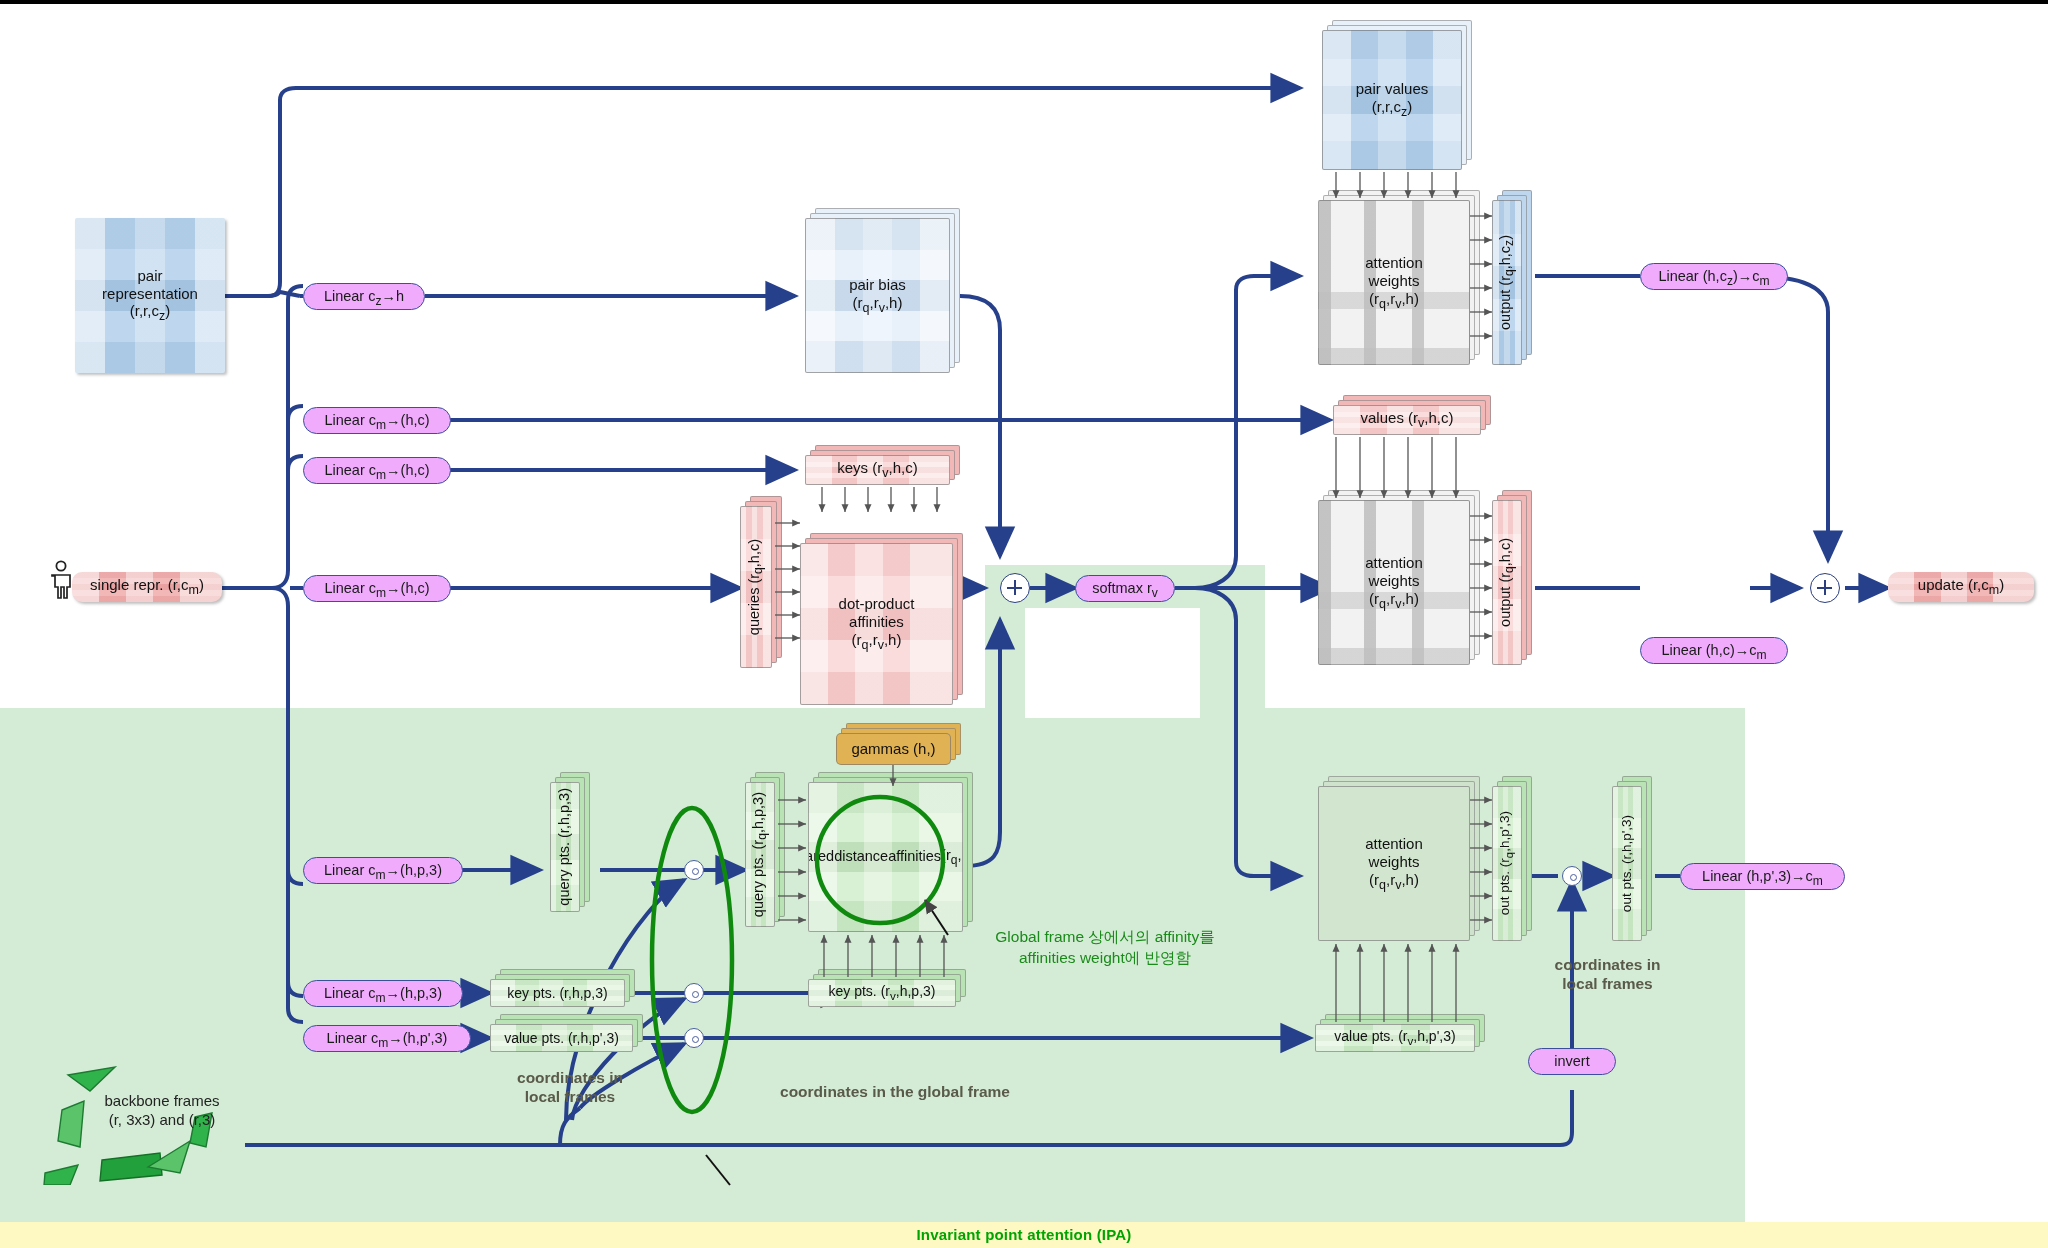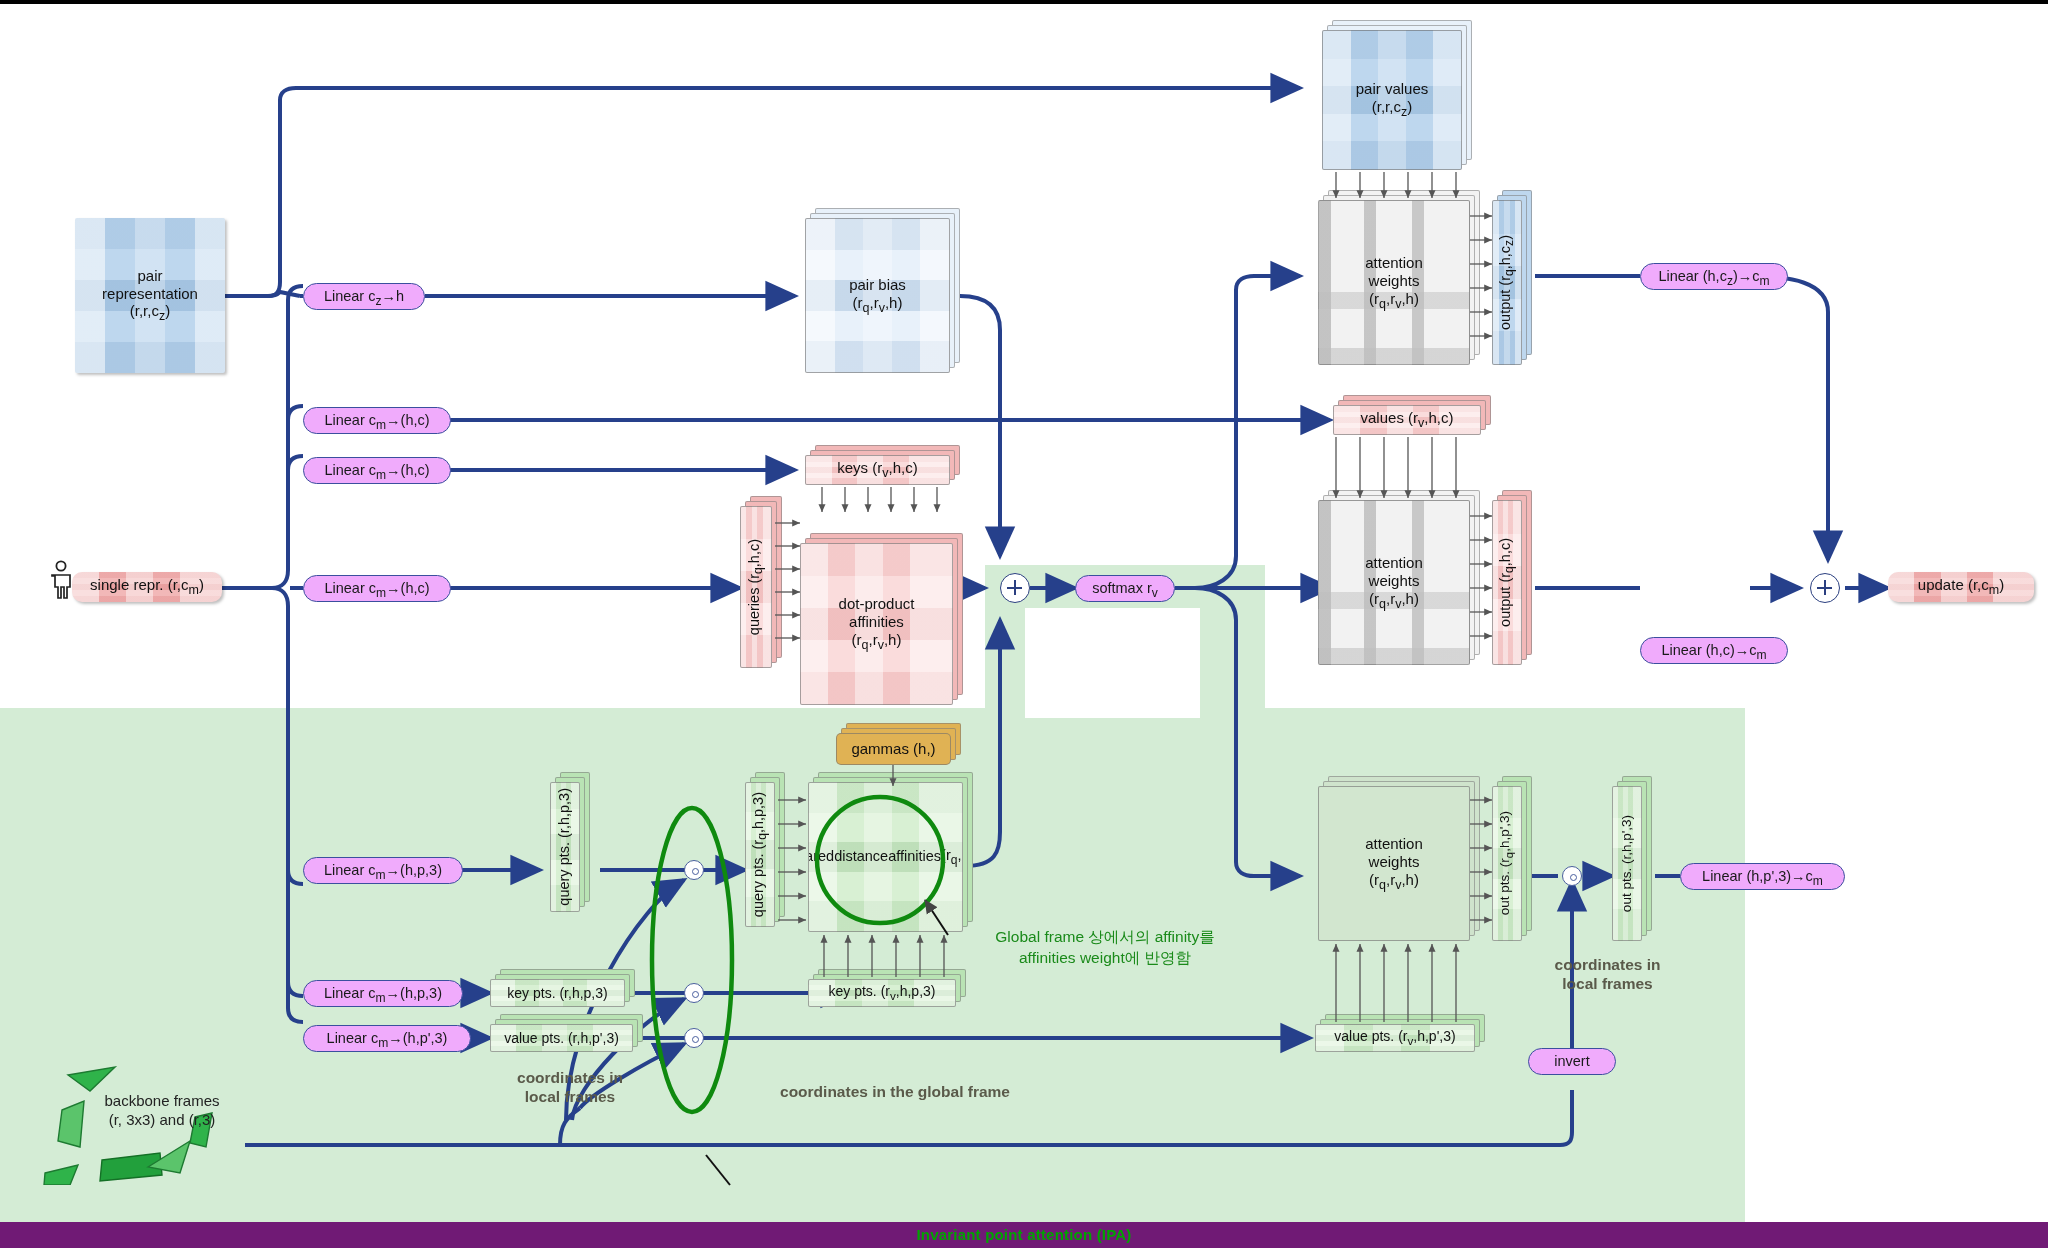--- a/index.html
+++ b/index.html
@@ -28,21 +28,21 @@
     background:#d4ecd5;
   }
   #ipa-notch {
     position:absolute; left:1025px; top:608px; width:175px; height:110px;
     background:#ffffff;
   }
 
   
   #bottom-bar {
     position:absolute; left:0; top:1222px; width:2048px; height:26px;
-    background:#701a75;
+    background:#fef9c3;
     color:#00a400;
     font-weight:bold;
     font-size:15px;
     text-align:center;
     line-height:26px;
     letter-spacing:0.2px;
   }
   #top-bar { position:absolute; left:0; top:0; width:2048px; height:4px; background:#000; }
 
   

